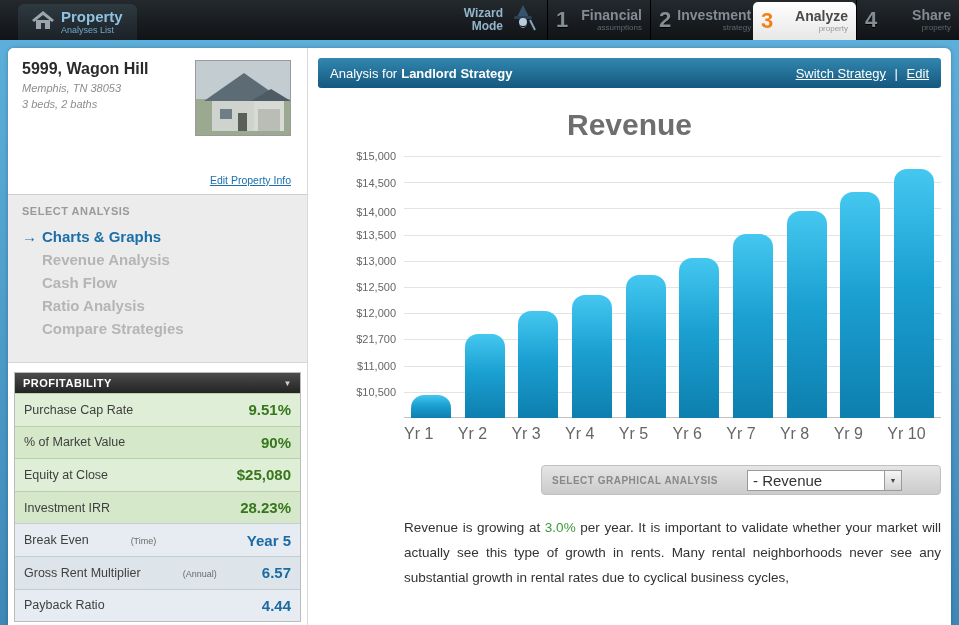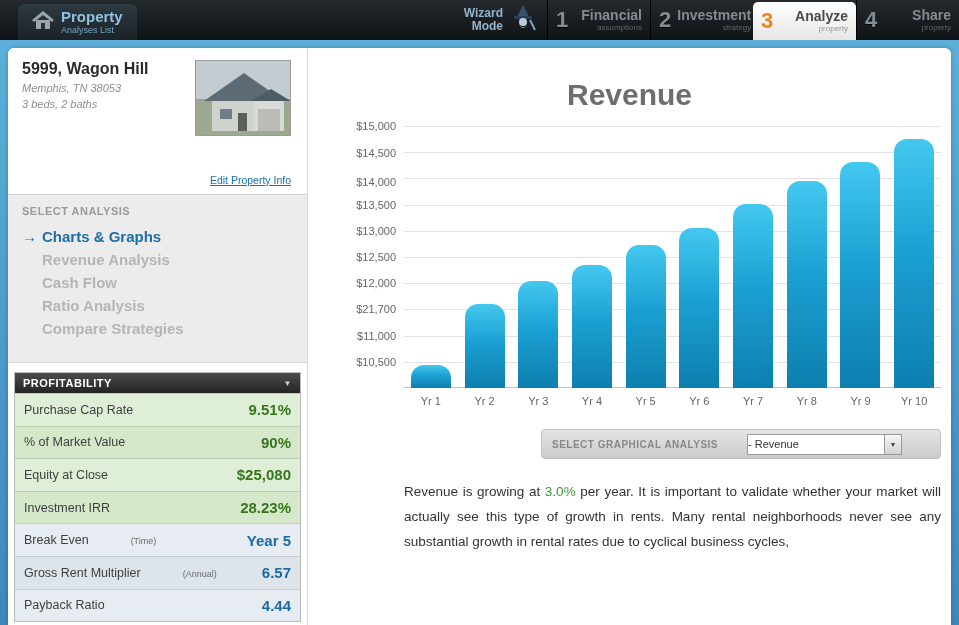--- a/index.html
+++ b/index.html
@@ -84,28 +84,28 @@
   .ytick { position:absolute; right:8px; font-size:11px; color:#666; }
   .plot { flex:1; position:relative; height:262px; }
   .gridline { position:absolute; left:0; right:0; height:1px; background:#e3e3e3; z-index:1; }
   .baseline { position:absolute; left:0; right:0; bottom:0; height:1px; background:#c2c2c2; z-index:1; }
   .bars-row { position:absolute; left:0; right:0; top:0; bottom:0; display:flex;
     align-items:flex-end; z-index:2; }
   .bar-cell { flex:1; display:flex; justify-content:center; align-items:flex-end; height:100%; }
   .bar { width:40px; border-radius:13px 13px 0 0;
     background:linear-gradient(180deg,#44c8f0 0%,#1ba0d2 45%,#0d7fae 100%); }
   .x-axis { display:flex; margin-left:58px; margin-top:7px; }
-  .xlabel { flex:1; text-align:center; font-size:11px; color:#666; }
+  .xlabel { flex:1; font-size:16px; color:#666; }
   .select-bar { width:400px; height:30px; margin:22px 0 0 auto; border-radius:4px;
     background:linear-gradient(#e5e5e5,#cbcbcb); display:flex; align-items:center;
     padding:0 10px; border:1px solid #c0c0c0; }
   .select-label { font-size:10px; font-weight:bold; letter-spacing:.5px; color:#888; }
   .dropdown { margin-left:auto; margin-right:28px; width:155px; height:21px; background:#fff;
     border:1px solid #9a9a9a; display:flex; align-items:center; cursor:pointer; }
-  .dd-text { flex:1; font-size:11px; color:#333; }
+  .dd-text { flex:1; font-size:15px; color:#333; padding-left:5px; }
   .dd-btn { width:17px; height:100%; background:linear-gradient(#f6f6f6,#d3d3d3);
     border-left:1px solid #9a9a9a; display:flex; align-items:center; justify-content:center;
     font-size:7px; color:#444; }
   .para { margin:20px 0 0 86px; font-size:13.5px; color:#333; line-height:25px;
     text-align:justify; }
   .para .hl { color:#3a9a3a; }
 </style>
 </head>
 <body>
 
@@ -244,20 +244,29 @@
         <span class="pvalue">6.57</span>
       </div>
       <div class="prow blue">
         <span class="plabel"><span>Payback Ratio</span></span>
         <span class="pvalue">4.44</span>
       </div>
     </div>
   </aside>
 
   <main class="main">
+    <div class="strat-bar">
+      <span>Analysis for </span>
+      <b>Landlord Strategy</b>
+      <span class="strat-links">
+        <a>Switch Strategy</a>
+        <span class="sep">|</span>
+        <a>Edit</a>
+      </span>
+    </div>
 
     <h2 class="chart-title">Revenue</h2>
 
     <div class="chart-wrap">
       <div class="chart-body">
         <div class="y-axis">
             <div class="ytick" style="top: -6px;">$15,000</div>
             <div class="ytick" style="top: 21px;">$14,500</div>
             <div class="ytick" style="top: 50px;">$14,000</div>
             <div class="ytick" style="top: 72.6px;">$13,500</div>

